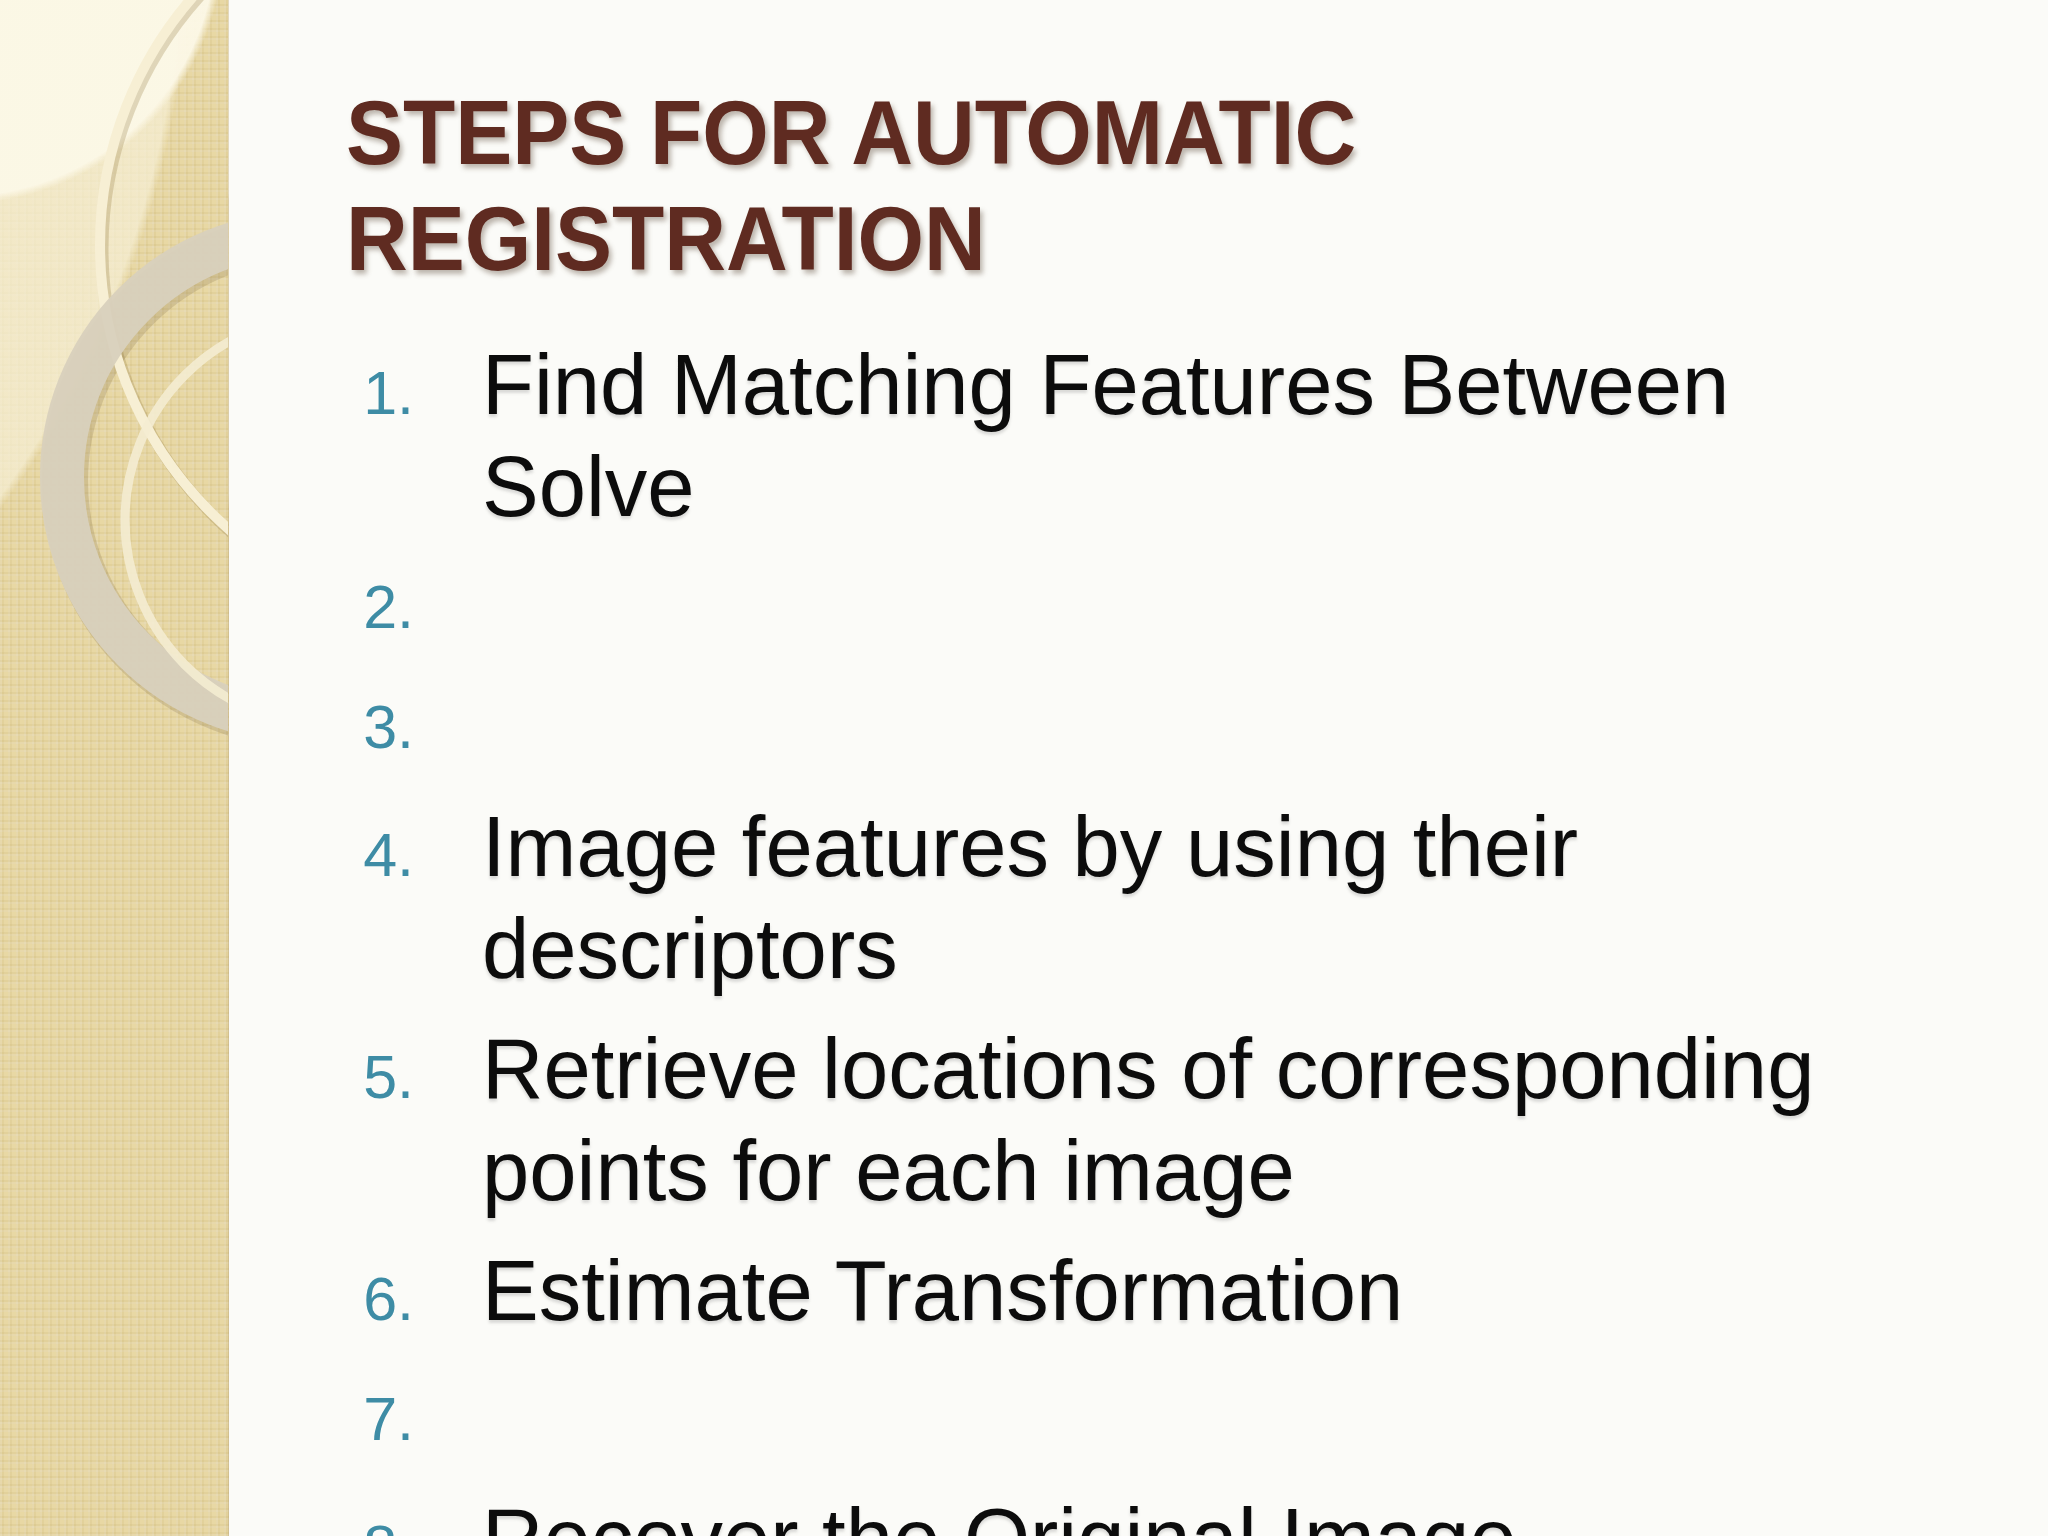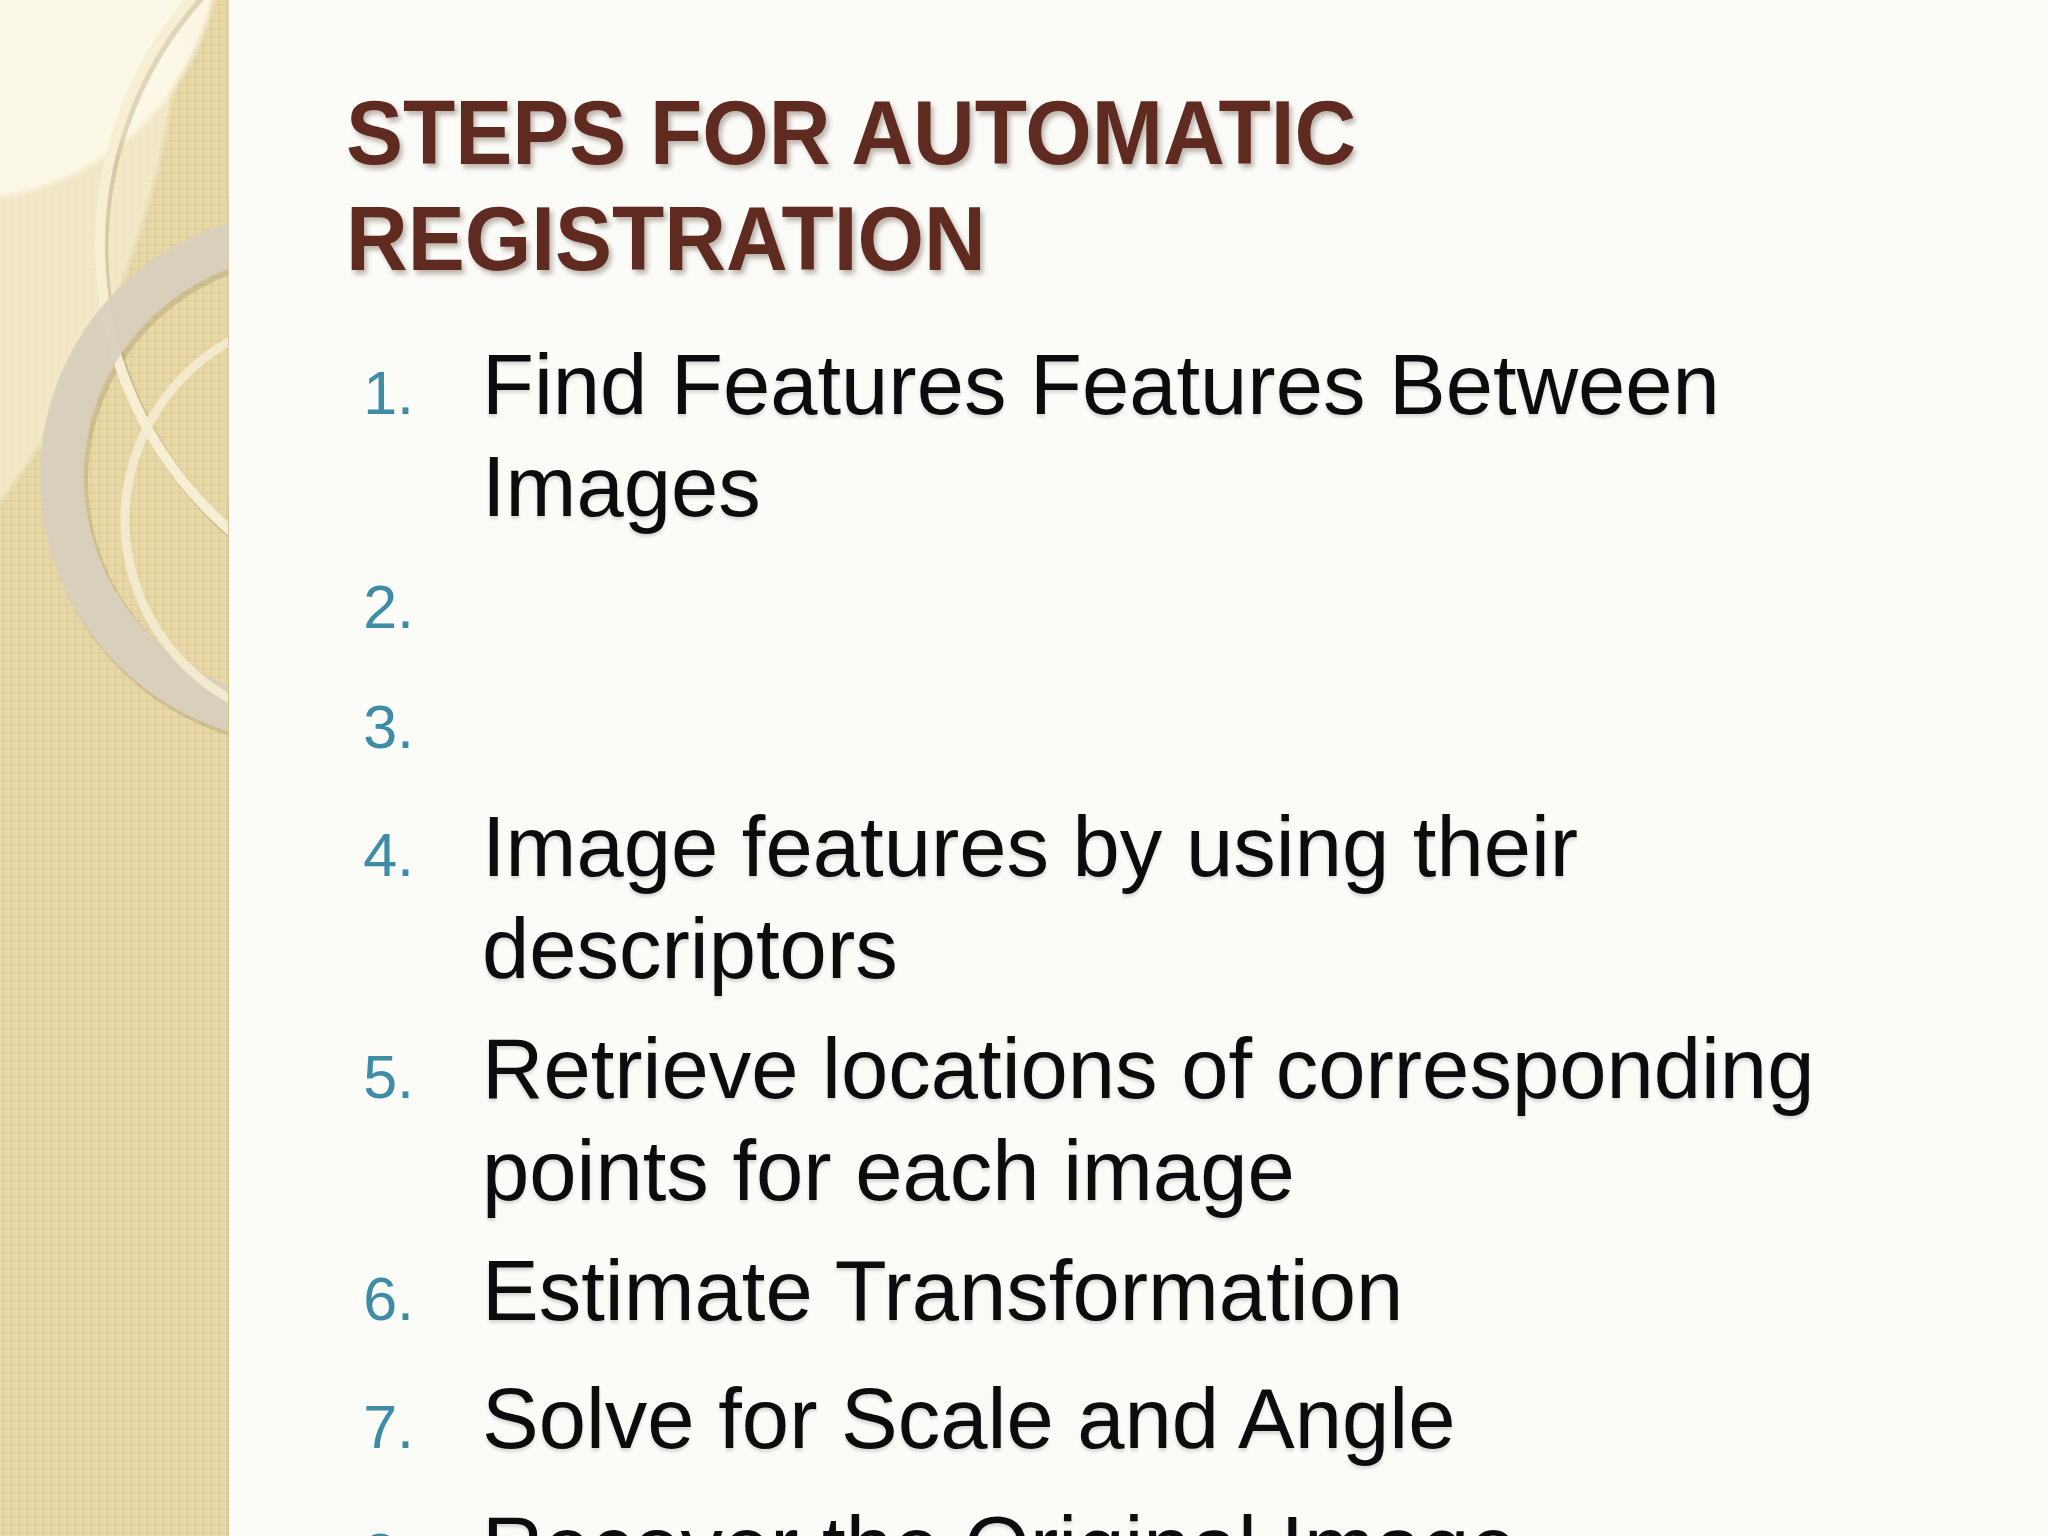--- a/index.html
+++ b/index.html
@@ -80,21 +80,21 @@
   <main class="content">
 
     <h1 class="title">
       <span class="tline">STEPS FOR AUTOMATIC</span>
       <span class="tline">REGISTRATION</span>
     </h1>
 
     <ol class="steps">
       <li>
         <span class="num">1.</span>
-        <span class="txt">Find Features Features Between Images</span>
+        <span class="txt">Find Matching Features Between Solve</span>
       </li>
       <li>
         <span class="num">2.</span>
       </li>
       <li>
         <span class="num">3.</span>
       </li>
       <li>
         <span class="num">4.</span>
         <span class="txt">Image features by using their descriptors</span>
@@ -102,21 +102,20 @@
       <li>
         <span class="num">5.</span>
         <span class="txt">Retrieve locations of corresponding points for each image</span>
       </li>
       <li>
         <span class="num">6.</span>
         <span class="txt">Estimate Transformation</span>
       </li>
       <li>
         <span class="num">7.</span>
-        <span class="txt">Solve for Scale and Angle</span>
       </li>
       <li>
         <span class="num">8.</span>
         <span class="txt">Recover the Original Image</span>
       </li>
     </ol>
 
   </main>
 </div>
 

